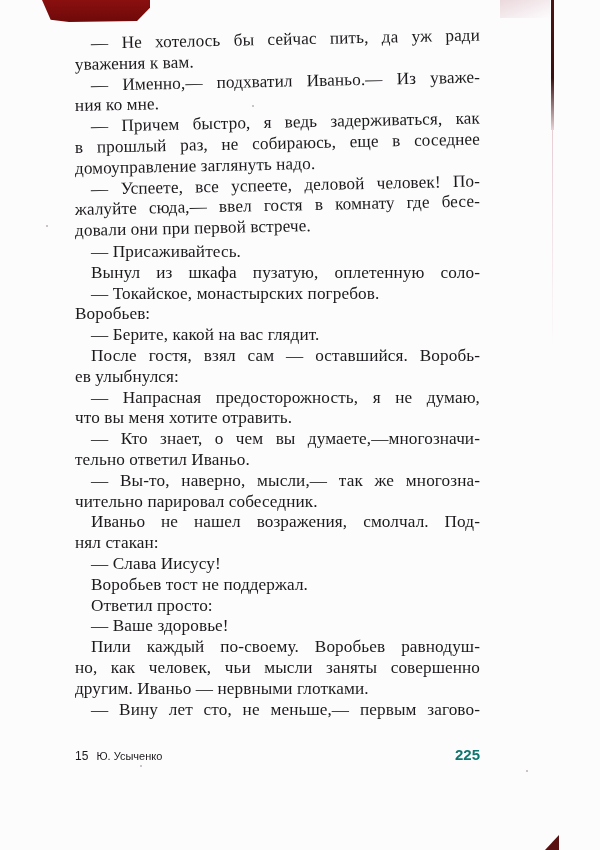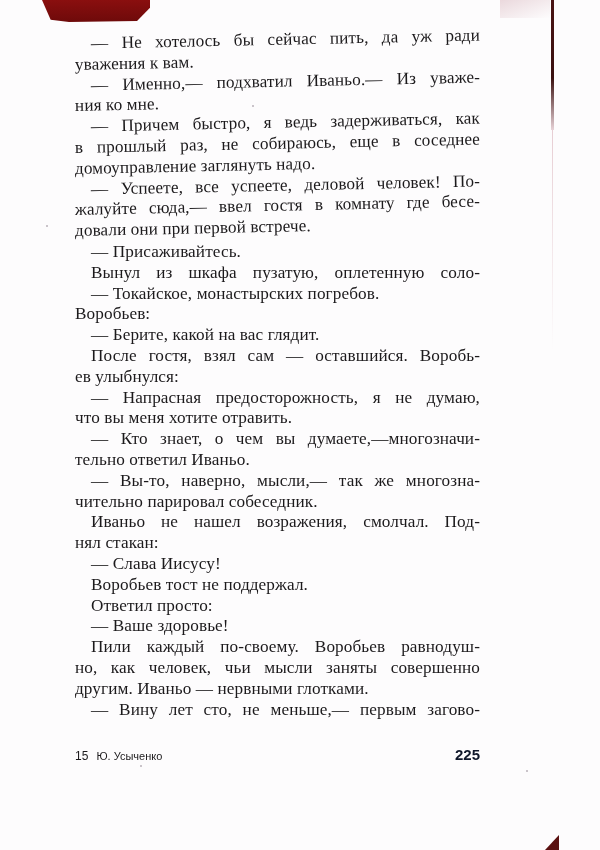--- a/index.html
+++ b/index.html
@@ -98,21 +98,21 @@
       color: #1c1a1c;
     }
     .footer-left .sig {
       font-size: 12px;
       margin-right: 5px;
     }
     .footer-right {
       font-family: "Liberation Sans", "DejaVu Sans", sans-serif;
       font-size: 15px;
       font-weight: bold;
-      color: #0f172a;
+      color: #0f766e;
     }
     .speck {
       position: absolute;
       width: 2px;
       height: 2px;
       background: #b9b2b8;
       border-radius: 1px;
     }
   </style>
 </head>

